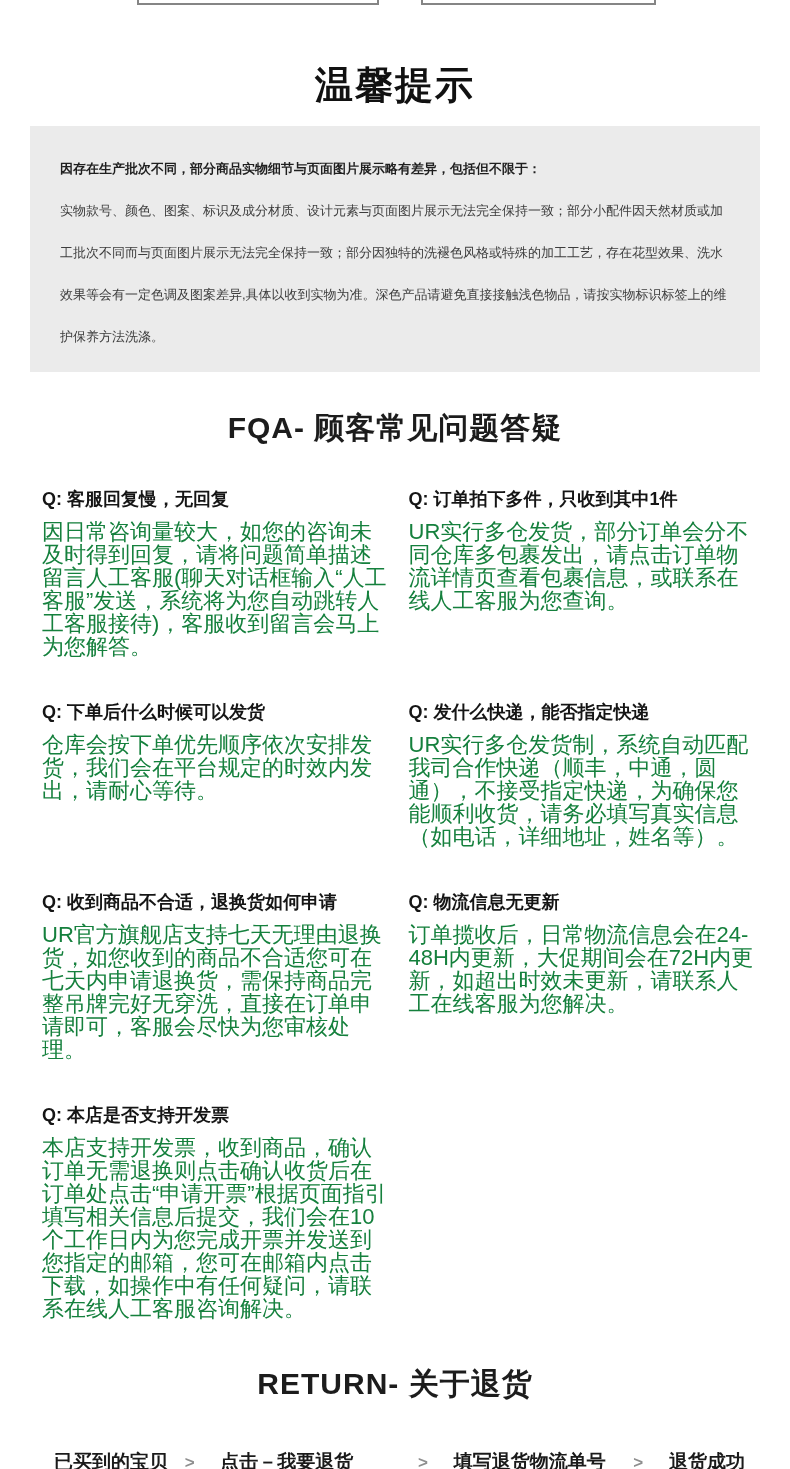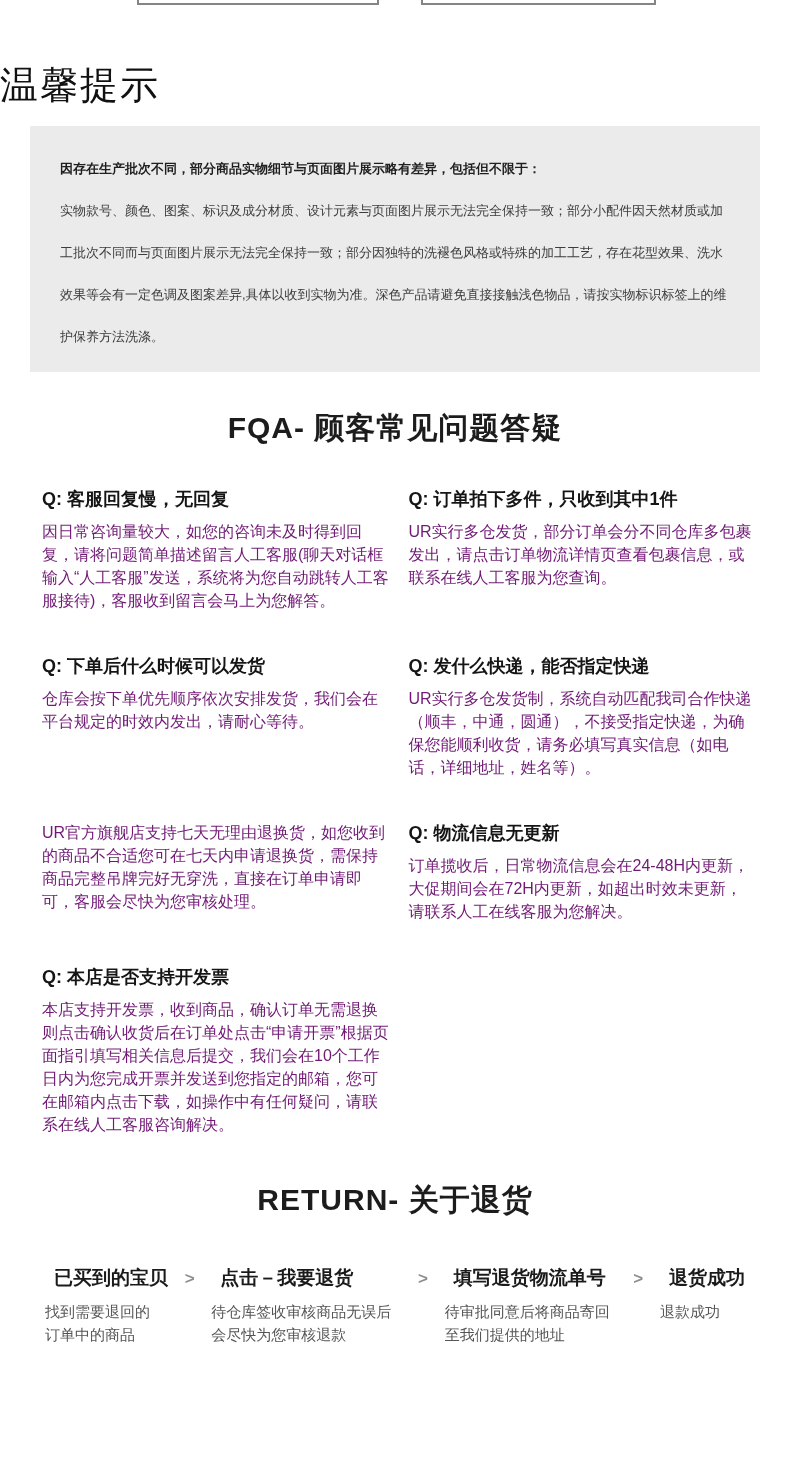--- a/index.html
+++ b/index.html
@@ -12,21 +12,21 @@
     font-family: "Liberation Sans", "DejaVu Sans", sans-serif;
     color: #1a1a1a;
   }
   
   .top-box { position: absolute; top: 0; height: 5px; background: #fff;
     border: 2px solid #858585; border-top: none; }
   .top-box.b1 { left: 137px; width: 242px; }
   .top-box.b2 { left: 421px; width: 235px; }
 
   .section-title {
-    text-align: left; font-weight: normal; color: #111;
+    text-align: center; font-weight: bold; color: #111;
     font-size: 38px; letter-spacing: 2px; margin-top: 60px;
   }
   .notice-box {
     margin: 15px 30px 0 30px;
     background: #ebebeb;
     padding: 22px 30px 14px 30px;
     font-size: 13px; line-height: 42px; color: #3c3c3c;
   }
   .notice-box .notice-bold { display: block; font-weight: bold; color: #1f1f1f; }
 
@@ -34,21 +34,21 @@
     text-align: center; font-weight: bold; color: #1c1c1c;
     font-size: 30px; letter-spacing: 1px;
   }
   .faq-title { margin-top: 36px; }
   .faq-grid {
     margin: 38px 33px 0 42px;
     display: grid; grid-template-columns: 1fr 1fr;
     column-gap: 18px; row-gap: 42px;
   }
   .qa-q { font-size: 18px; font-weight: bold; color: #151515; margin-bottom: 9px; }
-  .qa-a { font-size: 16px; line-height: 23px; color: #701a75; }
+  .qa-a { font-size: 22px; line-height: 23px; color: #15803d; }
 
   .return-title { margin-top: 44px; }
   .steps-row {
     margin: 44px 45px 0 45px;
     display: flex; justify-content: space-between; align-items: flex-start;
   }
   .step-title { font-size: 19px; font-weight: bold; color: #1a1a1a; line-height: 26px; margin-left: 9px; }
   .step-desc { font-size: 15px; line-height: 23px; color: #555555; margin-top: 9px; }
   .step.s1 .step-desc { max-width: 112px; }
   .step.s2 .step-desc { max-width: 190px; }
@@ -80,20 +80,21 @@
   </div>
   <div class="qa">
     <div class="qa-q">Q: 下单后什么时候可以发货</div>
     <div class="qa-a">仓库会按下单优先顺序依次安排发货，我们会在平台规定的时效内发出，请耐心等待。</div>
   </div>
   <div class="qa">
     <div class="qa-q">Q: 发什么快递，能否指定快递</div>
     <div class="qa-a">UR实行多仓发货制，系统自动匹配我司合作快递（顺丰，中通，圆通），不接受指定快递，为确保您能顺利收货，请务必填写真实信息（如电话，详细地址，姓名等）。</div>
   </div>
   <div class="qa">
+    <div class="qa-q">Q: 收到商品不合适，退换货如何申请</div>
     <div class="qa-a">UR官方旗舰店支持七天无理由退换货，如您收到的商品不合适您可在七天内申请退换货，需保持商品完整吊牌完好无穿洗，直接在订单申请即可，客服会尽快为您审核处理。</div>
   </div>
   <div class="qa">
     <div class="qa-q">Q: 物流信息无更新</div>
     <div class="qa-a">订单揽收后，日常物流信息会在24-48H内更新，大促期间会在72H内更新，如超出时效未更新，请联系人工在线客服为您解决。</div>
   </div>
   <div class="qa">
     <div class="qa-q">Q: 本店是否支持开发票</div>
     <div class="qa-a">本店支持开发票，收到商品，确认订单无需退换则点击确认收货后在订单处点击“申请开票”根据页面指引填写相关信息后提交，我们会在10个工作日内为您完成开票并发送到您指定的邮箱，您可在邮箱内点击下载，如操作中有任何疑问，请联系在线人工客服咨询解决。</div>
   </div>

